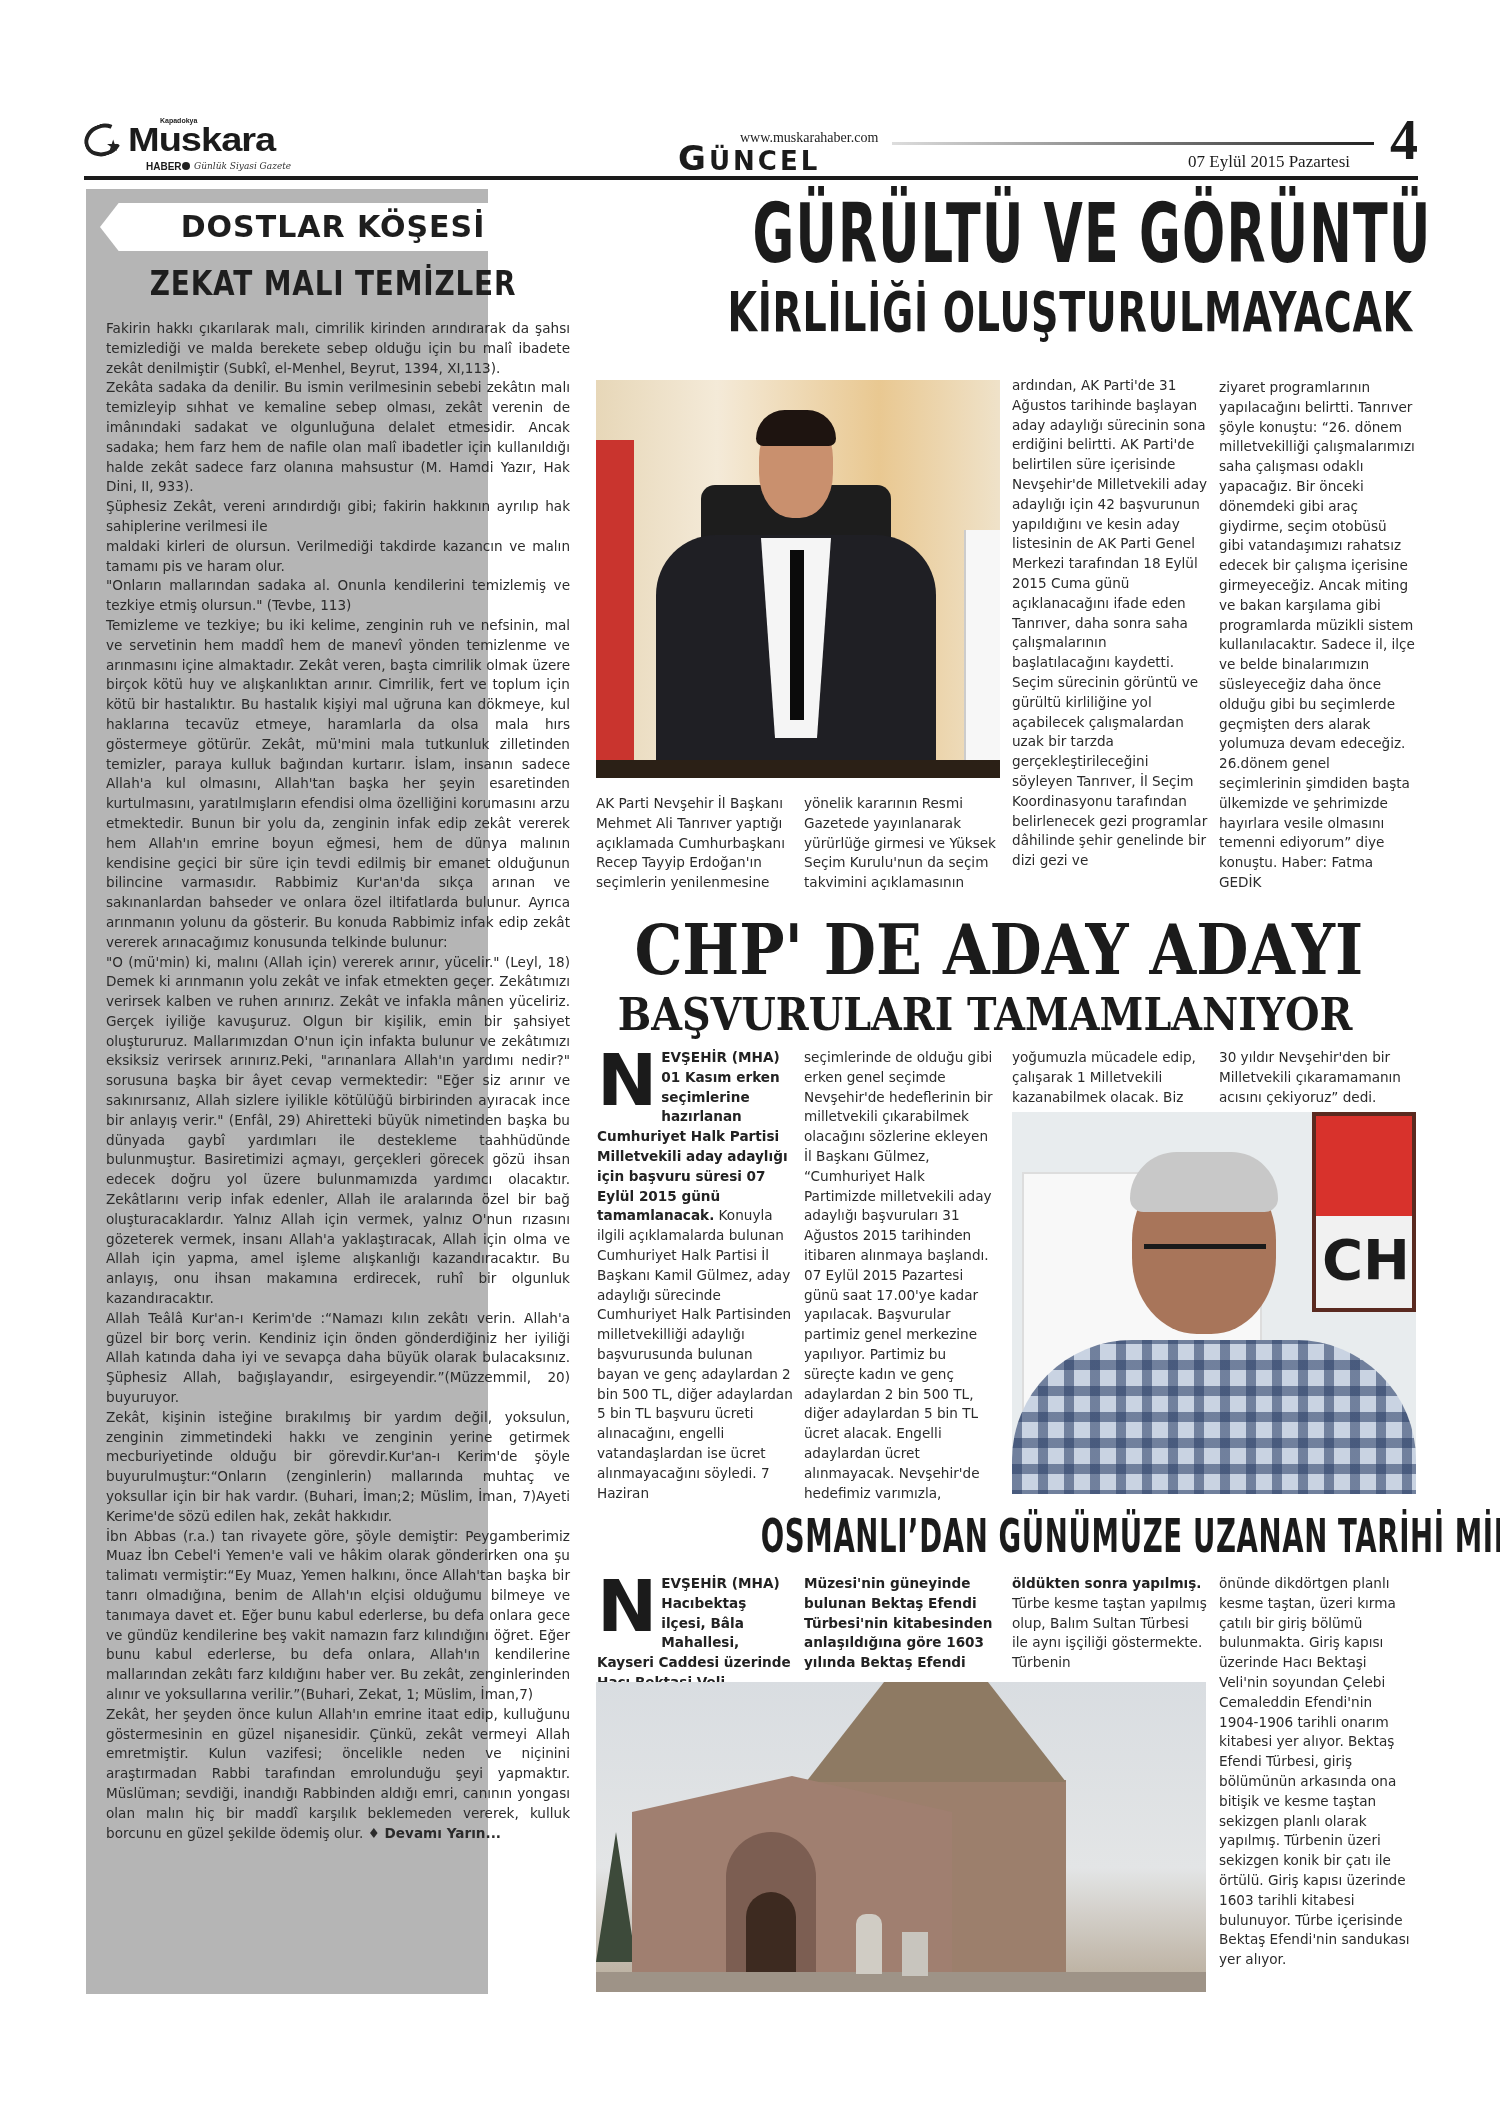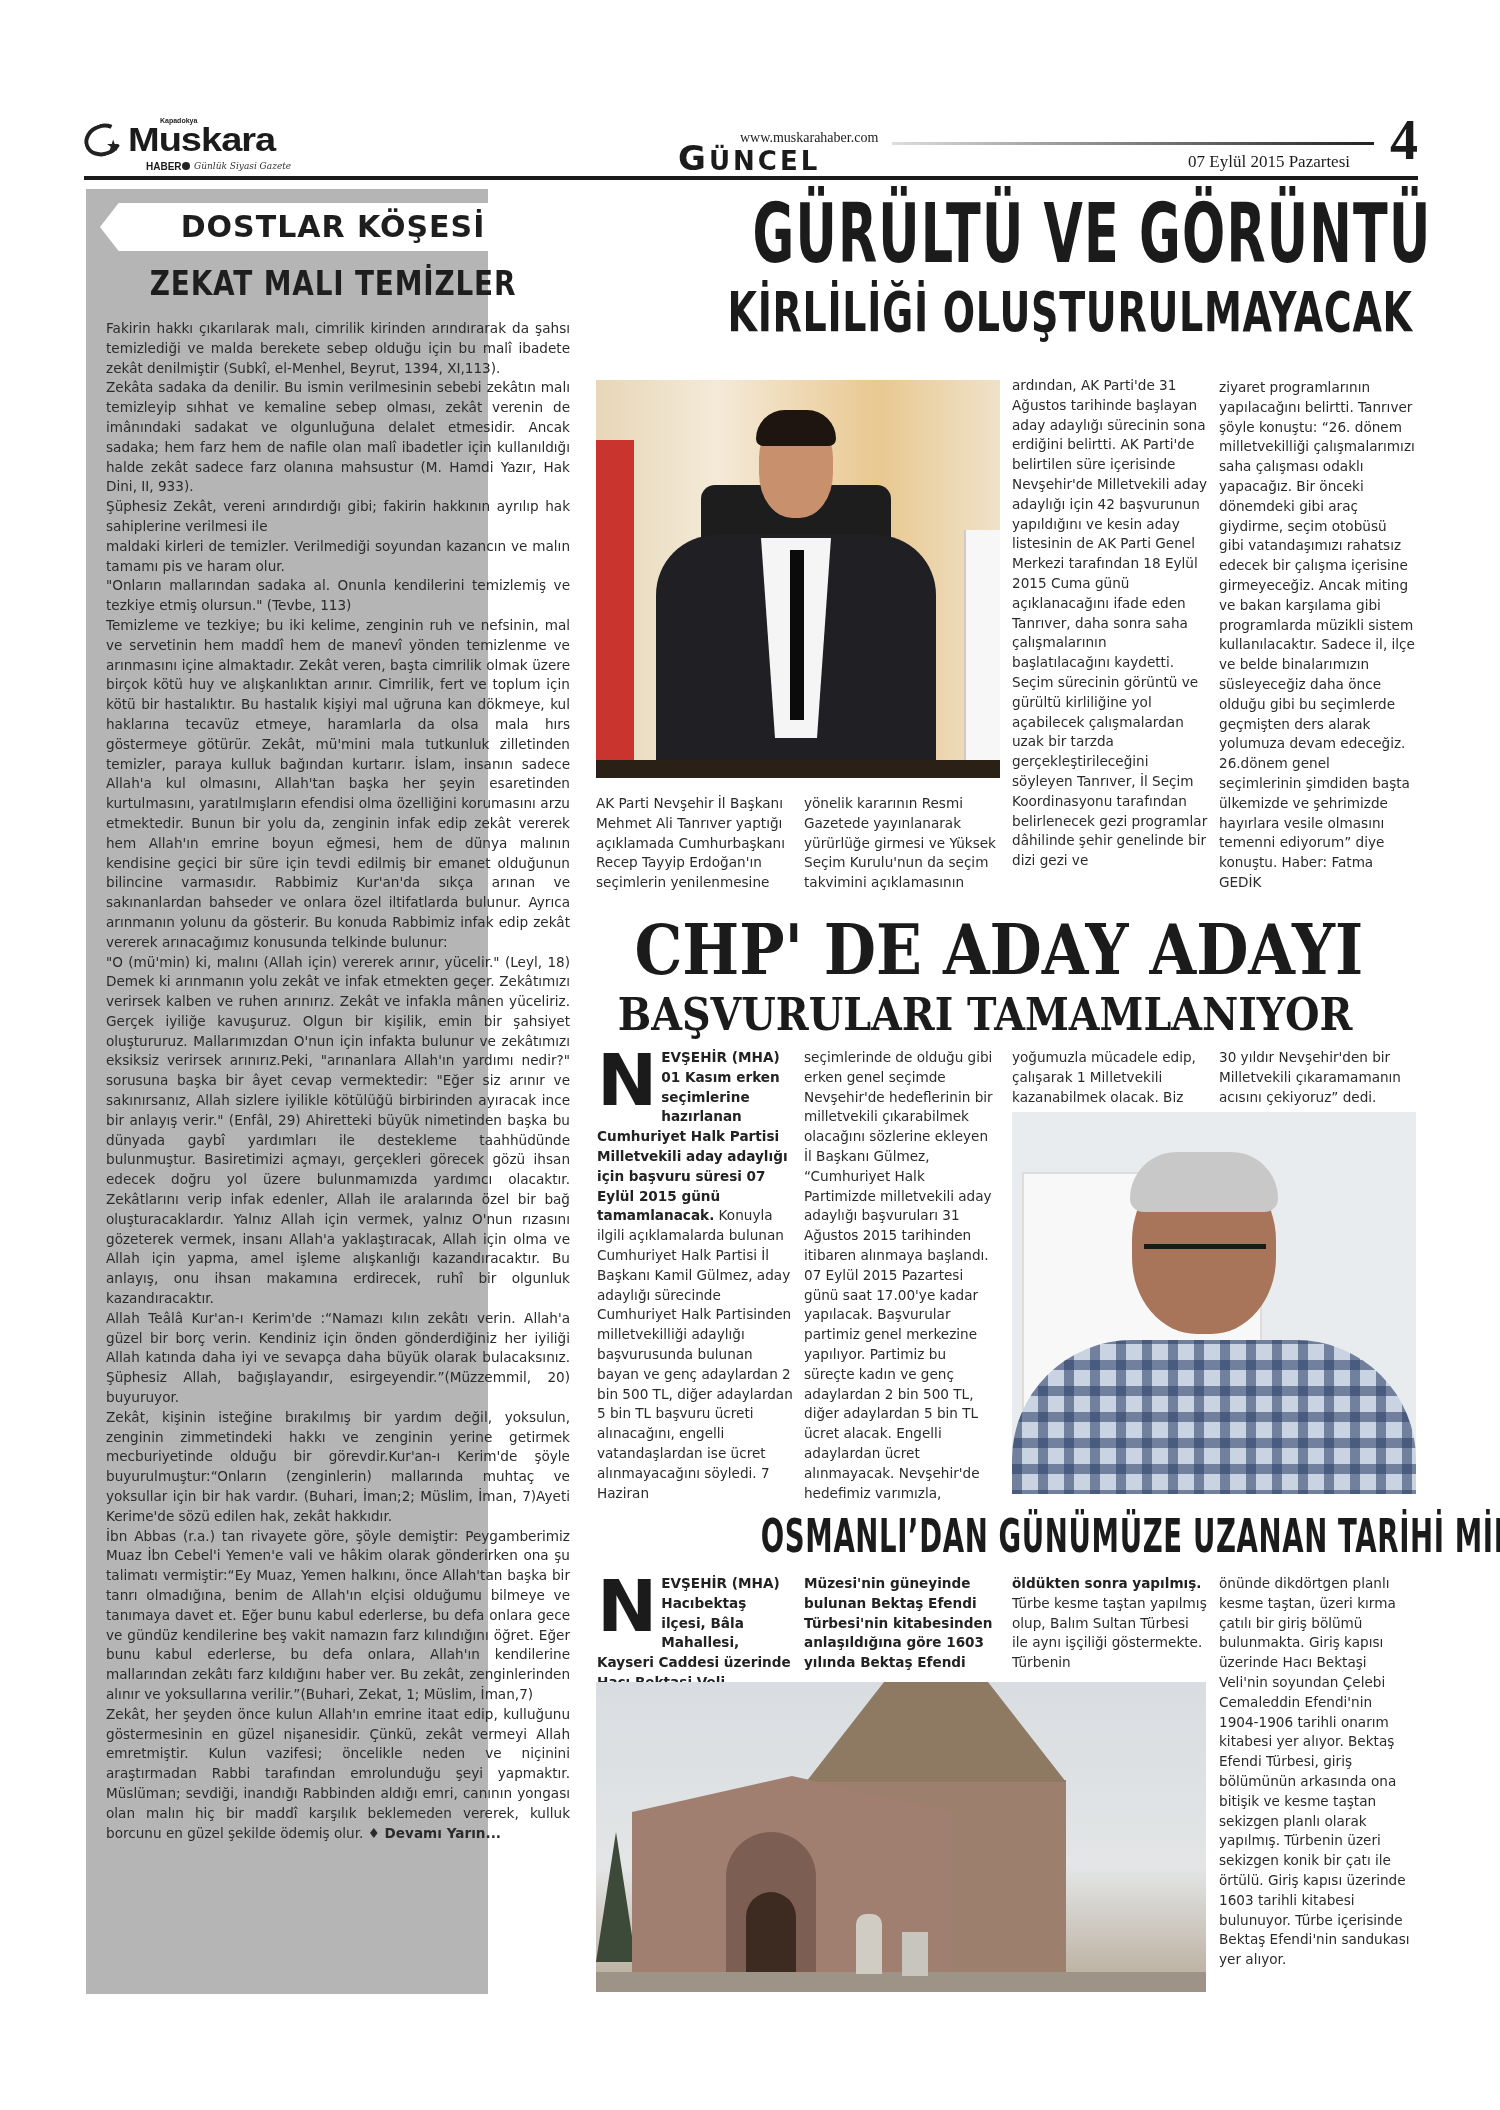--- a/index.html
+++ b/index.html
@@ -126,21 +126,21 @@
 
 <section class="column-box">
   <div class="banner">
     <span class="banner-text">DOSTLAR KÖŞESİ</span>
   </div>
   <h2 class="column-title">ZEKAT MALI TEMİZLER</h2>
   <div class="column-body">
     <p>Fakirin hakkı çıkarılarak malı, cimrilik kirinden arındırarak da şahsı temizlediği ve malda berekete sebep olduğu için bu malî ibadete zekât denilmiştir (Subkî, el-Menhel, Beyrut, 1394, XI,113).</p>
     <p>Zekâta sadaka da denilir. Bu ismin verilmesinin sebebi zekâtın malı temizleyip sıhhat ve kemaline sebep olması, zekât verenin de imânındaki sadakat ve olgunluğuna delalet etmesidir. Ancak sadaka; hem farz hem de nafile olan malî ibadetler için kullanıldığı halde zekât sadece farz olanına mahsustur (M. Hamdi Yazır, Hak Dini, II, 933).</p>
     <p> Şüphesiz Zekât, vereni arındırdığı gibi;  fakirin hakkının ayrılıp hak sahiplerine verilmesi ile</p>
-    <p>maldaki kirleri de temizler. Verilmediği soyundan kazancın ve malın tamamı pis ve haram olur.</p>
+    <p>maldaki kirleri de olursun. Verilmediği takdirde kazancın ve malın tamamı pis ve haram olur.</p>
     <p>"Onların mallarından sadaka al. Onunla kendilerini temizlemiş ve tezkiye etmiş olursun." (Tevbe, 113)</p>
     <p>Temizleme ve tezkiye; bu iki kelime, zenginin ruh ve nefsinin, mal ve servetinin hem maddî hem de manevî yönden temizlenme ve arınmasını içine almaktadır. Zekât veren, başta cimrilik olmak üzere birçok kötü huy ve alışkanlıktan arınır. Cimrilik, fert ve toplum için kötü bir hastalıktır. Bu hastalık kişiyi mal uğruna kan dökmeye, kul haklarına tecavüz etmeye, haramlarla da olsa mala hırs göstermeye götürür. Zekât, mü'mini mala tutkunluk zilletinden temizler, paraya kulluk bağından kurtarır. İslam, insanın sadece Allah'a kul olmasını, Allah'tan başka her şeyin esaretinden kurtulmasını, yaratılmışların efendisi olma özelliğini korumasını arzu etmektedir. Bunun bir yolu da, zenginin infak edip zekât vererek hem Allah'ın emrine boyun eğmesi, hem de dünya malının kendisine geçici bir süre için tevdi edilmiş bir emanet olduğunun bilincine varmasıdır. Rabbimiz Kur'an'da sıkça arınan ve sakınanlardan bahseder ve onlara özel iltifatlarda bulunur. Ayrıca arınmanın yolunu da gösterir. Bu konuda Rabbimiz infak edip zekât vererek arınacağımız konusunda telkinde bulunur:</p>
     <p> "O (mü'min) ki, malını (Allah için) vererek arınır, yücelir." (Leyl, 18) Demek ki arınmanın yolu zekât ve infak etmekten geçer. Zekâtımızı verirsek kalben ve ruhen arınırız. Zekât ve infakla mânen yüceliriz. Gerçek iyiliğe kavuşuruz. Olgun bir kişilik, emin bir şahsiyet oluştururuz. Mallarımızdan O'nun için infakta bulunur ve zekâtımızı eksiksiz verirsek arınırız.Peki, "arınanlara Allah'ın yardımı nedir?" sorusuna başka bir âyet cevap vermektedir: "Eğer siz arınır ve sakınırsanız, Allah sizlere iyilikle kötülüğü birbirinden ayıracak ince bir anlayış verir." (Enfâl, 29) Ahiretteki büyük nimetinden başka bu dünyada gaybî yardımları ile destekleme taahhüdünde bulunmuştur. Basiretimizi açmayı, gerçekleri görecek gözü ihsan edecek doğru yol üzere bulunmamızda yardımcı olacaktır. Zekâtlarını verip infak edenler, Allah ile aralarında özel bir bağ oluşturacaklardır. Yalnız Allah için vermek, yalnız O'nun rızasını gözeterek vermek, insanı Allah'a yaklaştıracak, Allah için olma ve Allah için yapma, amel işleme alışkanlığı kazandıracaktır. Bu anlayış, onu ihsan makamına erdirecek, ruhî bir olgunluk kazandıracaktır.</p>
     <p>Allah Teâlâ Kur'an-ı Kerim'de :“Namazı kılın zekâtı verin. Allah'a güzel bir borç verin. Kendiniz için önden gönderdiğiniz her iyiliği Allah katında daha iyi ve sevapça daha büyük olarak bulacaksınız. Şüphesiz Allah, bağışlayandır, esirgeyendir.”(Müzzemmil, 20) buyuruyor.</p>
     <p>Zekât, kişinin isteğine bırakılmış bir yardım değil, yoksulun, zenginin zimmetindeki hakkı ve zenginin yerine getirmek mecburiyetinde olduğu bir görevdir.Kur'an-ı Kerim'de şöyle buyurulmuştur:“Onların (zenginlerin) mallarında muhtaç ve yoksullar için bir hak vardır. (Buhari, İman;2; Müslim, İman, 7)Ayeti Kerime'de sözü edilen hak, zekât hakkıdır.</p>
     <p>İbn Abbas (r.a.) tan rivayete göre, şöyle demiştir: Peygamberimiz Muaz İbn Cebel'i Yemen'e vali ve hâkim olarak gönderirken ona şu talimatı vermiştir:“Ey Muaz, Yemen halkını, önce Allah'tan başka bir tanrı olmadığına, benim de Allah'ın elçisi olduğumu bilmeye ve tanımaya davet et. Eğer bunu kabul ederlerse, bu defa onlara gece ve gündüz kendilerine beş vakit namazın farz kılındığını öğret. Eğer bunu kabul ederlerse, bu defa onlara, Allah'ın kendilerine mallarından zekâtı farz kıldığını haber ver. Bu zekât, zenginlerinden alınır ve yoksullarına verilir.”(Buhari, Zekat, 1; Müslim, İman,7)</p>
     <p><span>Zekât, her şeyden önce kulun Allah'ın emrine itaat edip, kulluğunu göstermesinin en güzel nişanesidir. Çünkü, zekât vermeyi Allah emretmiştir. Kulun vazifesi; öncelikle neden ve niçinini araştırmadan Rabbi tarafından emrolunduğu şeyi yapmaktır. Müslüman; sevdiği, inandığı Rabbinden aldığı emri, canının yongası olan malın hiç bir maddî karşılık beklemeden vererek, kulluk borcunu en güzel şekilde ödemiş olur.</span> <span class="more">♦ Devamı Yarın...</span></p>
   </div>
 </section>
 
@@ -169,20 +169,24 @@
   <span class="l2">BAŞVURULARI TAMAMLANIYOR</span>
 </h1>
 <div class="art-col art2-c1">
   <span class="dropcap">N</span><b>EVŞEHİR (MHA) 01 Kasım erken seçimlerine hazırlanan Cumhuriyet Halk Partisi Milletvekili aday adaylığı için başvuru süresi 07 Eylül 2015 günü tamamlanacak.</b><span> Konuyla ilgili açıklamalarda bulunan Cumhuriyet Halk Partisi İl Başkanı Kamil Gülmez, aday adaylığı sürecinde Cumhuriyet Halk Partisinden milletvekilliği adaylığı başvurusunda bulunan bayan ve genç adaylardan 2 bin 500 TL, diğer adaylardan 5 bin TL başvuru ücreti alınacağını, engelli vatandaşlardan ise ücret alınmayacağını söyledi. 7 Haziran</span>
 </div>
 <div class="art-col art2-c2">seçimlerinde de olduğu gibi erken genel seçimde Nevşehir'de hedeflerinin bir milletvekili çıkarabilmek olacağını sözlerine ekleyen İl Başkanı Gülmez, “Cumhuriyet Halk Partimizde milletvekili aday adaylığı başvuruları 31 Ağustos 2015 tarihinden itibaren alınmaya başlandı. 07 Eylül 2015 Pazartesi günü saat 17.00'ye kadar yapılacak. Başvurular partimiz genel merkezine yapılıyor. Partimiz bu süreçte kadın ve genç adaylardan 2 bin 500 TL, diğer adaylardan 5 bin TL ücret alacak. Engelli adaylardan ücret alınmayacak. Nevşehir'de hedefimiz varımızla,</div>
 <div class="art-col art2-c3">yoğumuzla mücadele edip, çalışarak 1 Milletvekili kazanabilmek olacak. Biz</div>
 <div class="art-col art2-c4">30 yıldır Nevşehir'den bir Milletvekili çıkaramamanın acısını çekiyoruz” dedi.</div>
 <div class="photo photo-2">
   <div class="window"></div>
+  <div class="chp-sign">
+    <div class="chp-sign-white"></div>
+    <span class="chp-letters">CH</span>
+  </div>
   <div class="man2-shirt"></div>
   <div class="man2-head"></div>
   <div class="man2-hair"></div>
   <div class="man2-glasses"></div>
 </div>
 
 <h1 class="headline-3">
   <span class="l1">OSMANLI’DAN GÜNÜMÜZE UZANAN TARİHİ MİRAS</span>
 </h1>
 <div class="art-col art3-c1">

